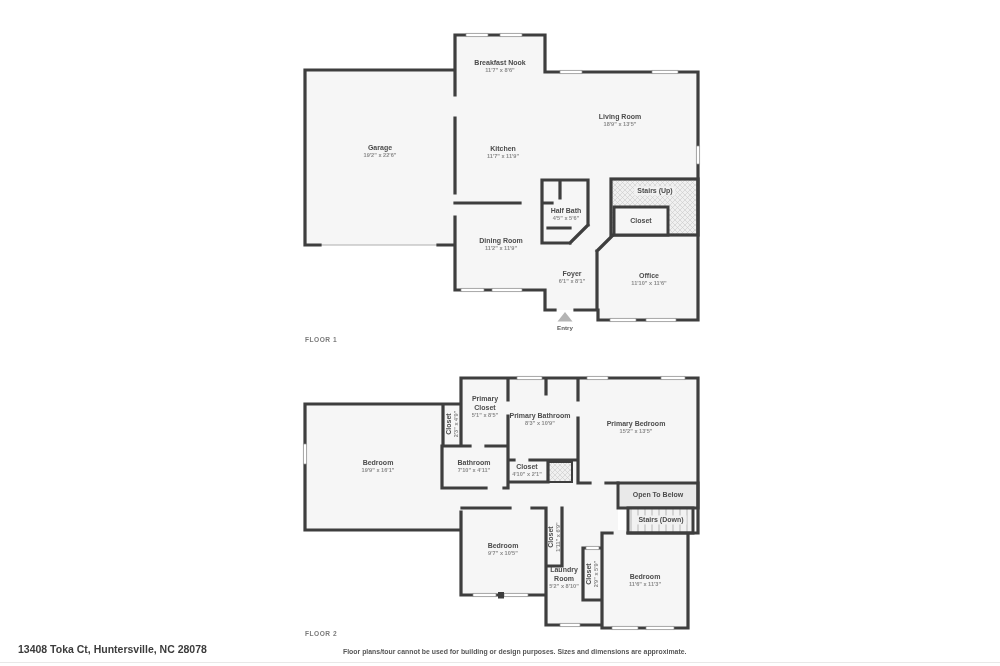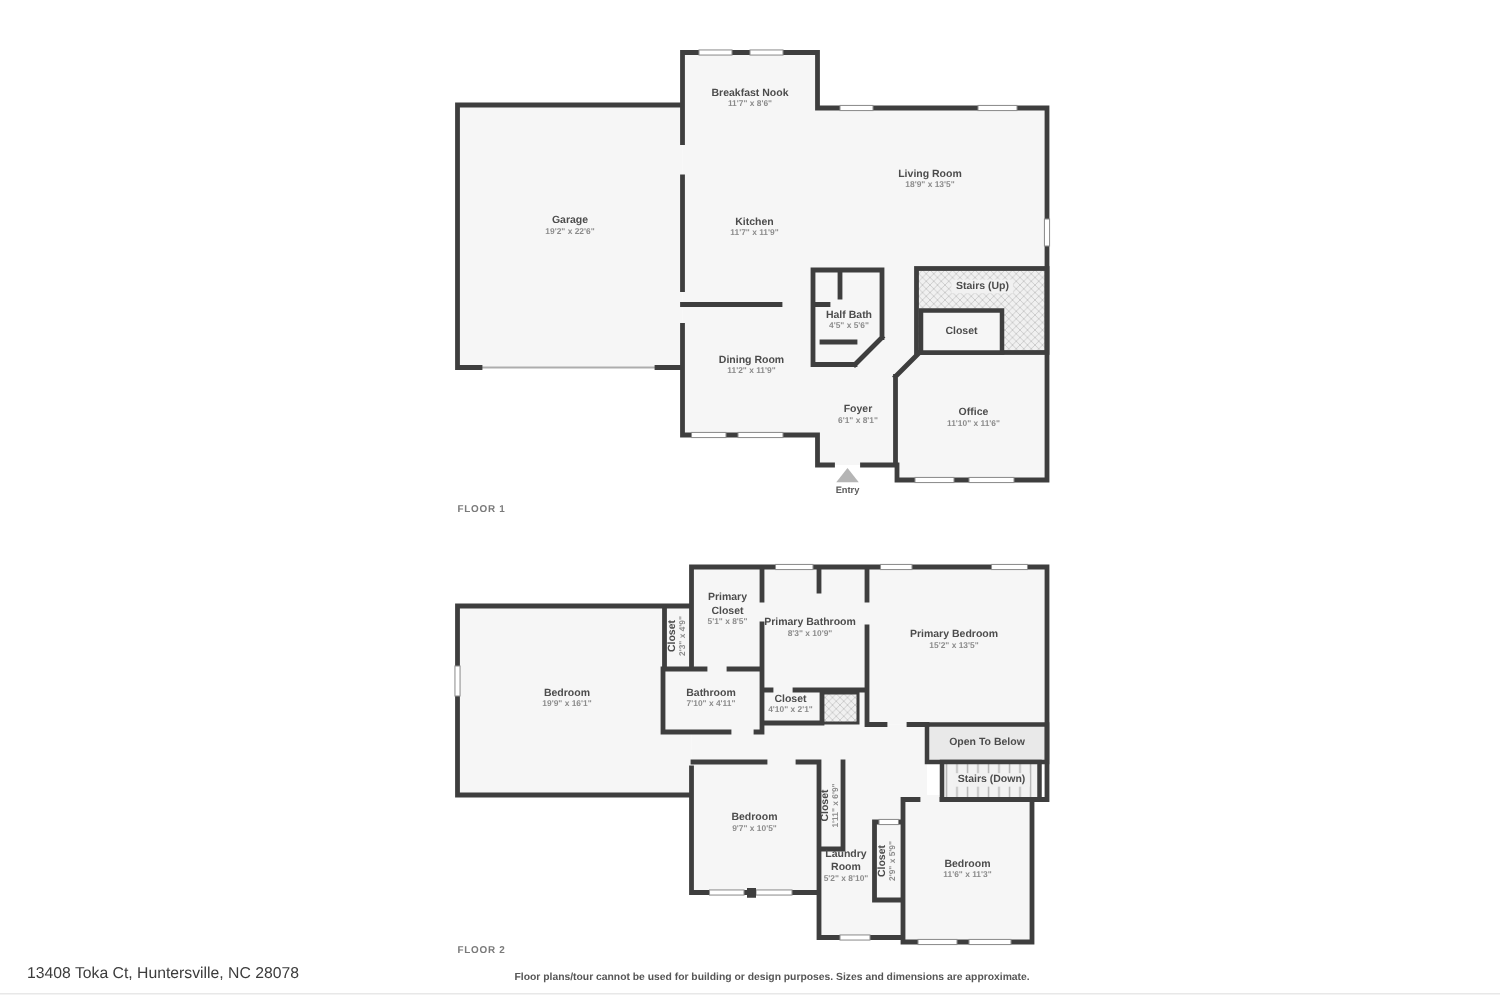--- a/index.html
+++ b/index.html
@@ -7,21 +7,21 @@
         font-family:"Liberation Sans",sans-serif;}
   #plan-svg{position:absolute;left:0;top:0;}
   .room-label{position:absolute;transform:translate(-50%,-50%);text-align:center;line-height:1.3;pointer-events:none;}
   .room-label .rn{font-size:7px;font-weight:700;color:#4c4c4c;white-space:nowrap;display:block;}
   .room-label .rd{font-size:5.6px;font-weight:600;color:#8b8b8b;white-space:nowrap;display:block;}
   .room-label.narrow .rn{white-space:normal;width:40px;margin:0 auto;}
   .room-label.rot{transform:translate(-50%,-50%) rotate(-90deg);}
   .room-label.bg{background:#f1f1f1;padding:0 3px;}
   .room-label.small .rn{font-size:6.2px;color:#5a5a5a;}
   .floor-label{position:absolute;font-size:6.6px;font-weight:700;color:#7a7a7a;letter-spacing:.5px;}
-  .address{position:absolute;left:18px;top:643px;font-size:10.5px;font-weight:400;color:#3c3c3c;}
+  .address{position:absolute;left:18px;top:643px;font-size:10.5px;font-weight:700;color:#3c3c3c;}
   .disclaimer{position:absolute;left:343px;top:648px;font-size:6.9px;font-weight:700;color:#565656;}
   .bottomline{position:absolute;left:0;width:1000px;top:662px;border-top:1px solid #e8e8e8;height:0;}
 </style>
 </head>
 <body>
 
 <div id="page">
 
   <svg id="plan-svg" width="1000" height="666" viewBox="0 0 1000 666">
     <defs>

